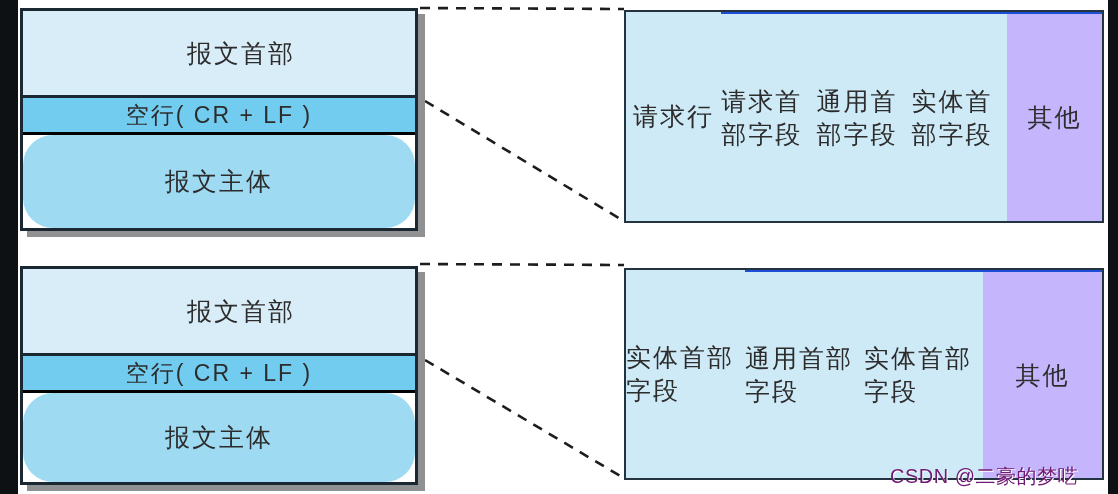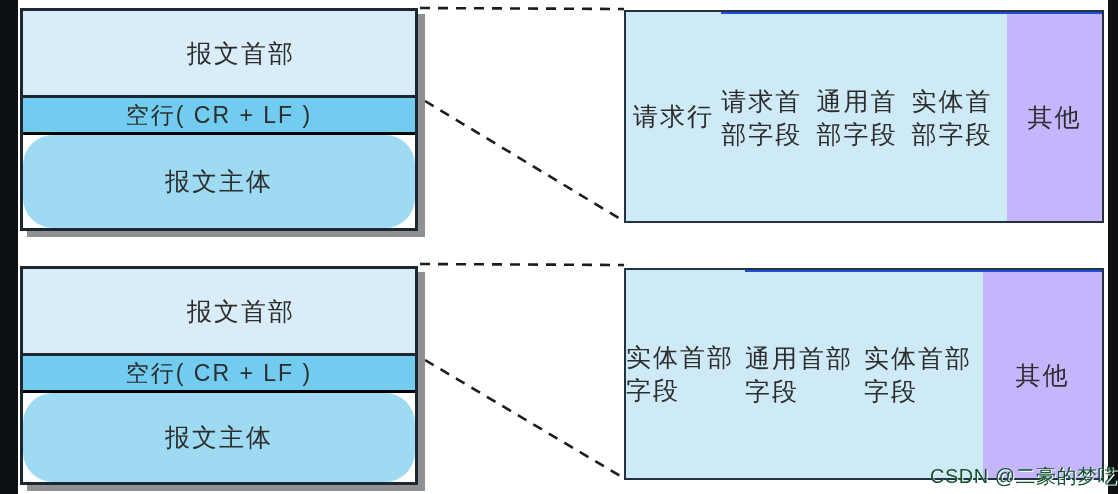--- a/index.html
+++ b/index.html
@@ -44,22 +44,22 @@
     background:#cfeaf7;
     font-size:25px;letter-spacing:2px;color:#2c2c2c;
     border-top:2px solid #1d4ed8;
   }
   .hdr-row:first-child{border-top:none;}
   .hdr-row.other{background:#c4b5fd;}
 
   .connectors{position:absolute;left:0;top:0;width:1118px;height:494px;pointer-events:none;}
 
   .watermark{
-    position:absolute;left:930px;top:463px;
-    font-size:20px;color:#14532d;letter-spacing:0.5px;
+    position:absolute;left:890px;top:463px;
+    font-size:20px;color:#701a75;letter-spacing:0.5px;
     text-shadow:1px 1px 0 #ffffff;
     white-space:nowrap;
   }
 </style>
 </head>
 <body>
 
 <div class="canvas">
 
   <div class="edge-bar left"></div>

